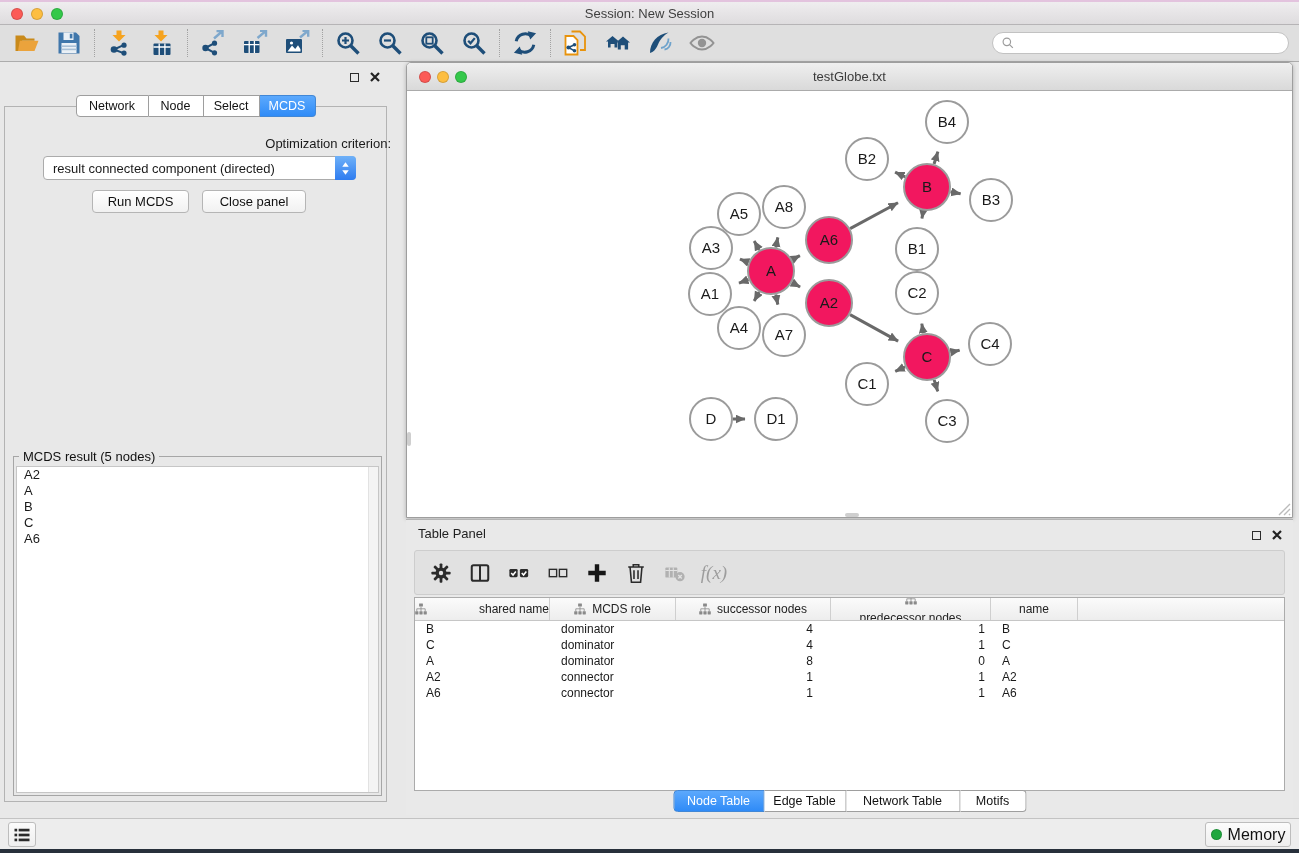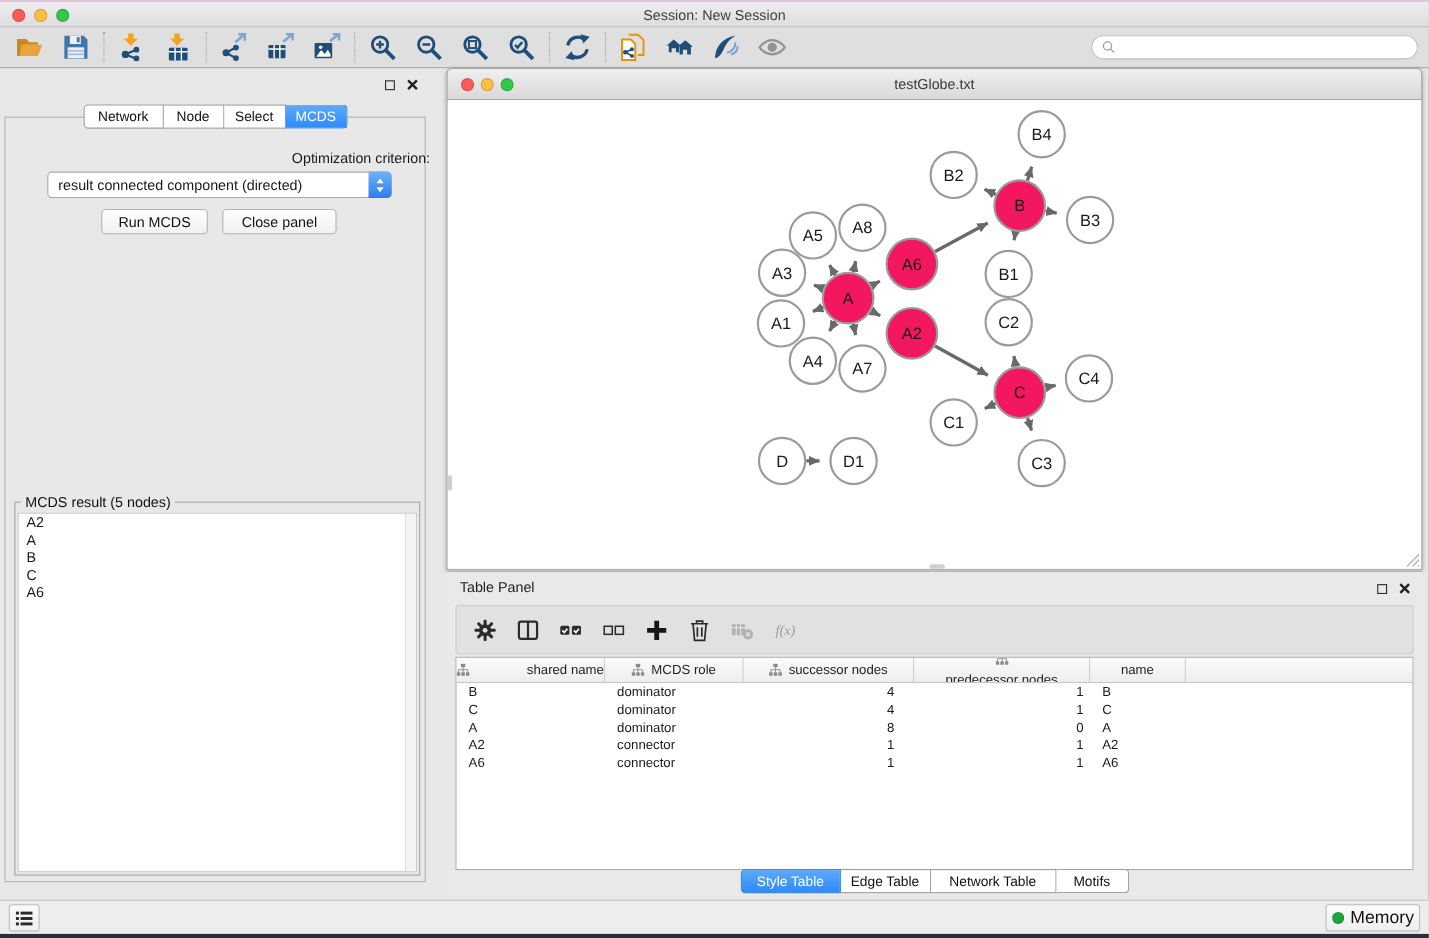--- a/index.html
+++ b/index.html
@@ -77,21 +77,21 @@
   .scrollmark-v{position:absolute;left:0;top:340px;width:4px;height:14px;background:#CFCFCF;border-radius:2px;}
   .scrollmark-h{position:absolute;left:438px;bottom:0;width:14px;height:4px;background:#CFCFCF;border-radius:2px;}
   
   .table-panel{position:absolute;left:406px;top:519px;width:887px;height:296px;background:#E9E9E9;
     border-top:1px solid #B3B3B3;}
   .tp-header{height:28px;line-height:28px;padding-left:12px;font-size:13px;color:#222;}
   .tp-toolbar{position:absolute;left:8px;right:8px;top:30px;height:45px;background:#E1E1E1;
     border:1px solid #CDCDCD;border-radius:3px;display:flex;align-items:center;gap:15px;padding-left:14px;}
   .tpi{width:24px;height:24px;display:flex;align-items:center;justify-content:center;}
   .tpi svg{width:22px;height:22px;}
-  .fxtxt{font-family:"Liberation Serif",serif;font-style:italic;font-size:13px;color:#9A9A9A;}
+  .fxtxt{font-family:"Liberation Serif",serif;font-style:italic;font-size:19px;color:#9A9A9A;}
   .tp-table{position:absolute;left:8px;right:8px;top:77px;height:194px;background:#fff;
     border:1px solid #ABABAB;overflow:hidden;}
   .thead{display:flex;height:23px;background:linear-gradient(#FBFBFB,#EDEDED);border-bottom:1px solid #C6C6C6;}
   .th{display:flex;align-items:center;justify-content:center;gap:6px;font-size:12px;color:#222;
     border-right:1px solid #CFCFCF;overflow:hidden;}
   .th .tico{width:12px;height:12px;display:flex;}
   .th .tico svg{width:12px;height:12px;}
   .tr{display:flex;height:16px;line-height:16px;font-size:12px;}
   .td{overflow:hidden;white-space:nowrap;}
   .tp-tabs{bottom:3px;left:50%;transform:translateX(-50%);}
@@ -586,21 +586,21 @@
           <div class="tr">
             <div class="td" style="width: 135px; padding-left: 11px;">A6</div>
             <div class="td" style="width: 126px; padding-left: 11px;">connector</div>
             <div class="td" style="width: 155px; text-align: right; padding-right: 18px;">1</div>
             <div class="td" style="width: 160px; text-align: right; padding-right: 6px;">1</div>
             <div class="td" style="width: 87px; padding-left: 11px;">A6</div>
           </div>
         </div>
     </div>
     <div class="seg-tabs tp-tabs" style="position:absolute;" id="tp-tabs">
-        <span class="seg active" style="width: 91px;">Style Table</span>
+        <span class="seg active" style="width: 91px;">Node Table</span>
         <span class="seg" style="width: 82px;">Edge Table</span>
         <span class="seg" style="width: 114px;">Network Table</span>
         <span class="seg" style="width: 66px;">Motifs</span>
       </div>
   </div>
 
   <div class="statusbar">
     <span class="sb-btn sb-list">
       <span style="display:flex">
           <svg viewBox="0 0 24 24">

